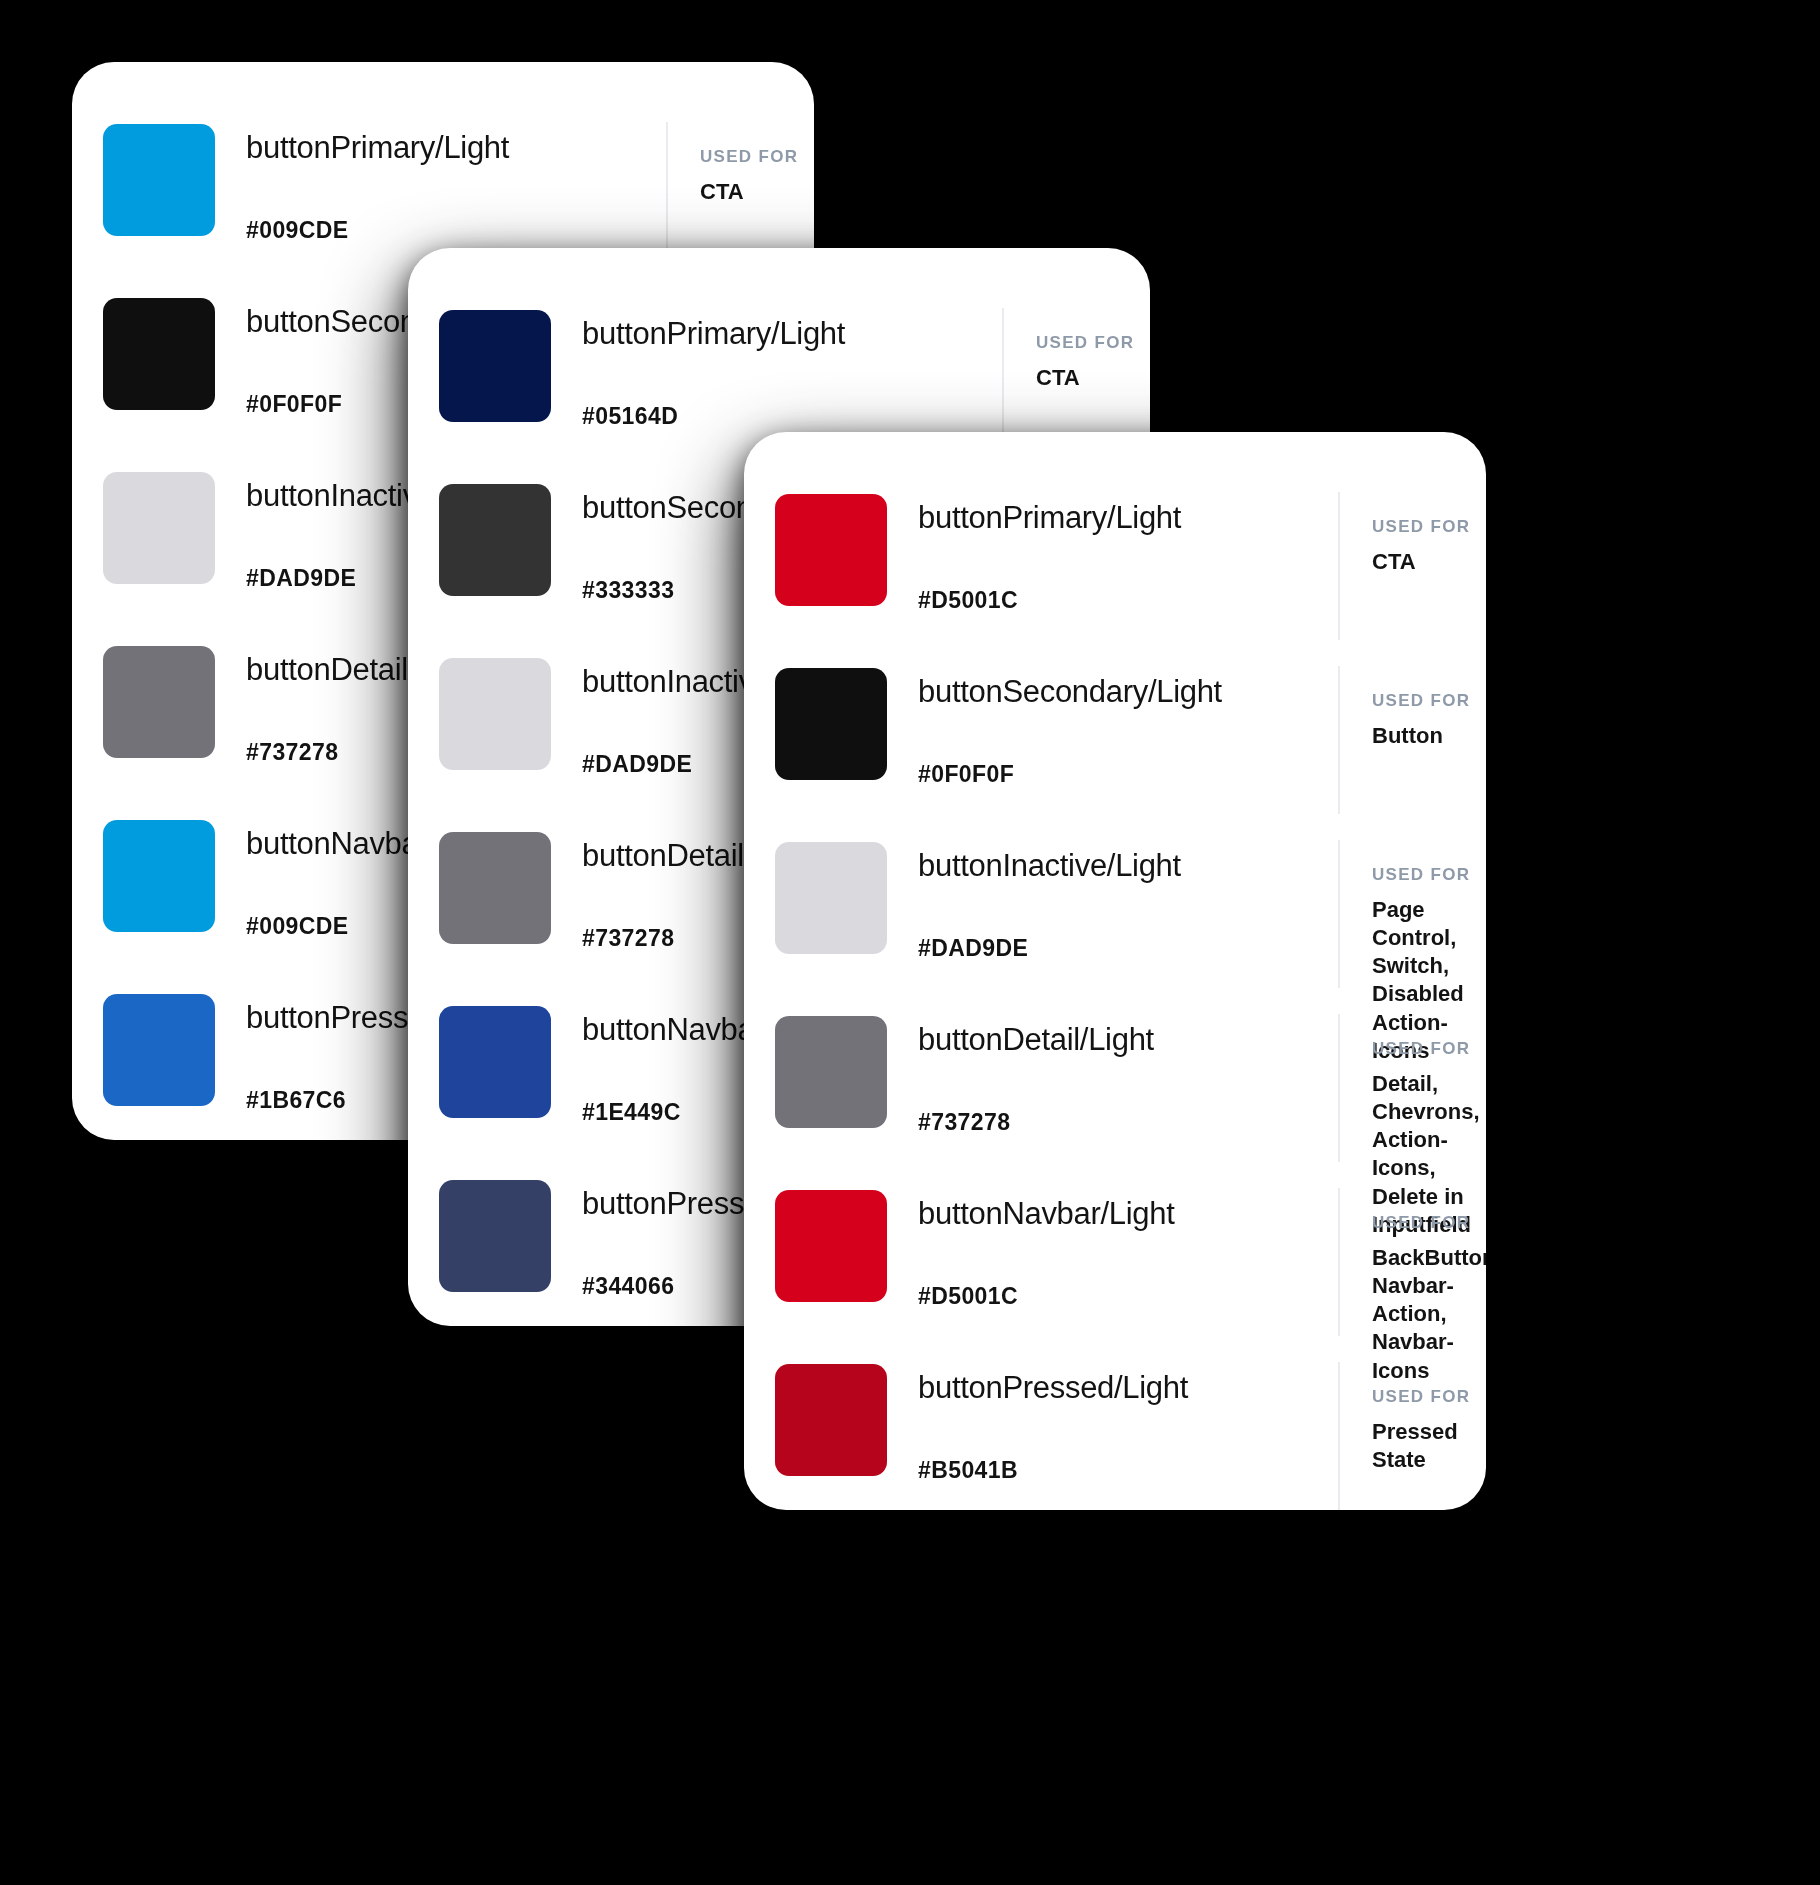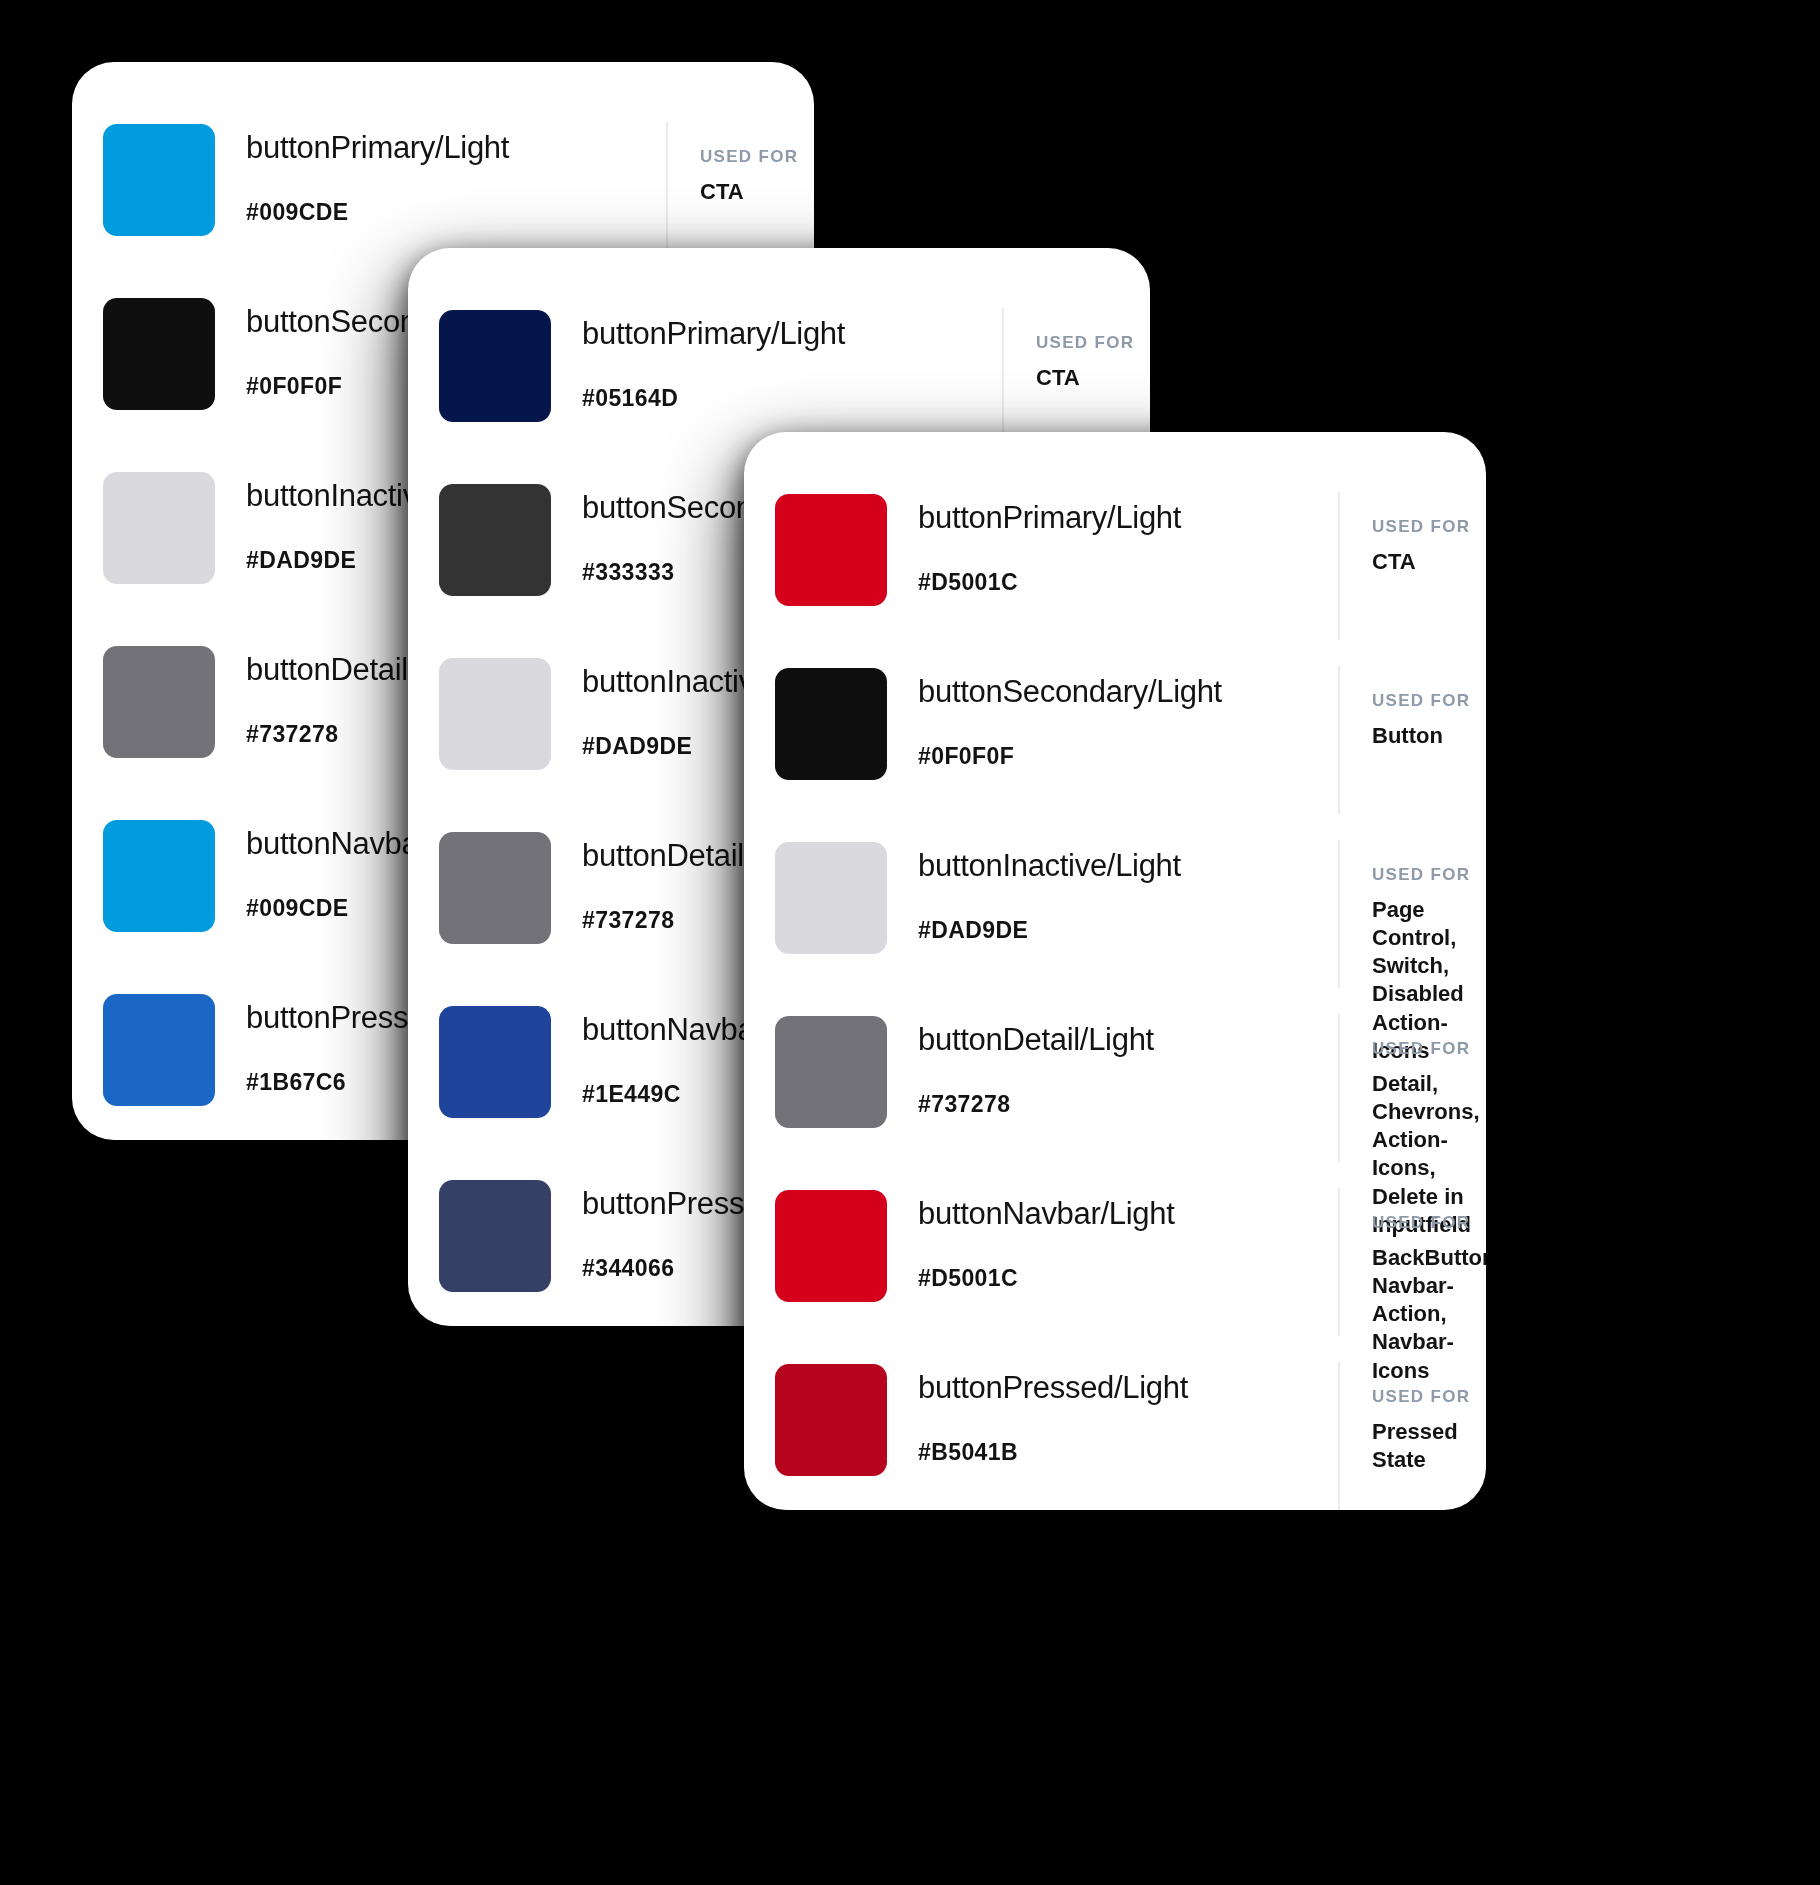--- a/index.html
+++ b/index.html
@@ -90,21 +90,21 @@
     font-family: "Liberation Sans", sans-serif;
     font-size: 31px;
     font-weight: 400;
     color: #131313;
     letter-spacing: -0.3px;
     line-height: 1;
     white-space: nowrap;
   }
 
   .token-hex {
-    margin-top: 38px;
+    margin-top: 56px;
     font-family: "Liberation Sans", sans-serif;
     font-size: 23px;
     font-weight: 700;
     color: #131313;
     letter-spacing: 0.4px;
     line-height: 1;
   }
 
   .used-cell {
     flex: 1 1 auto;

